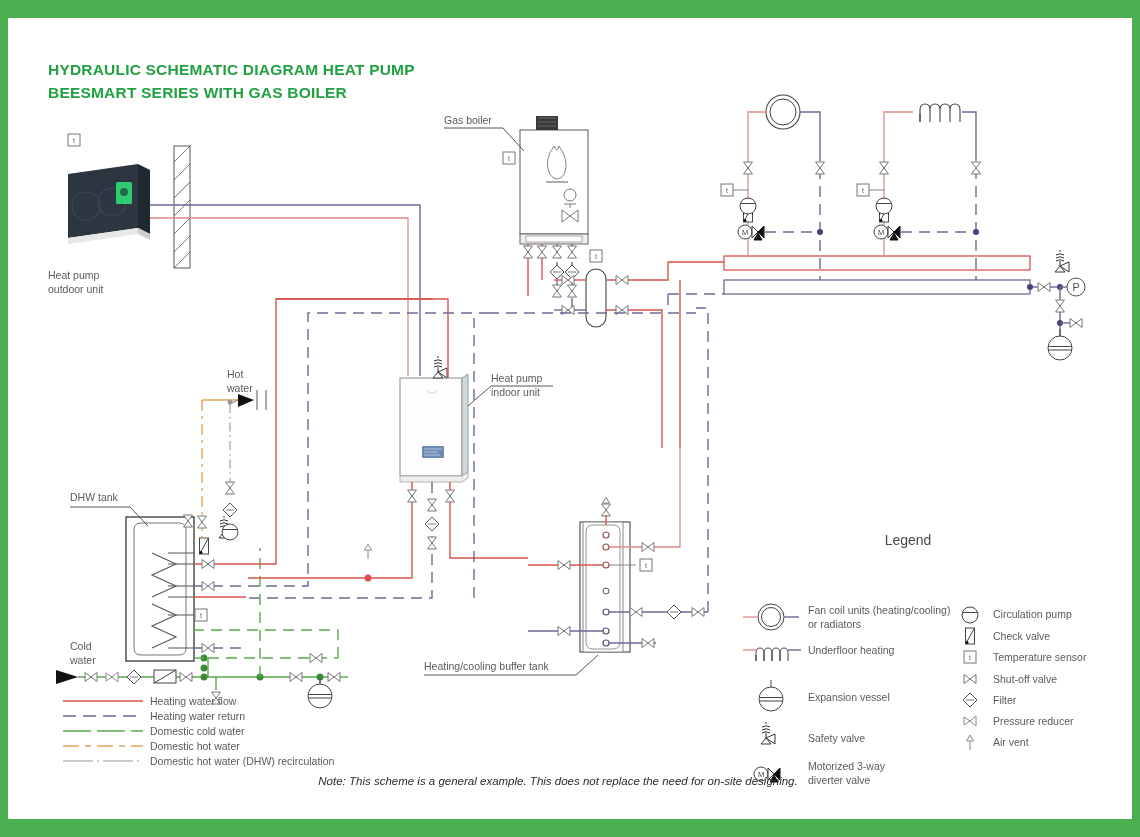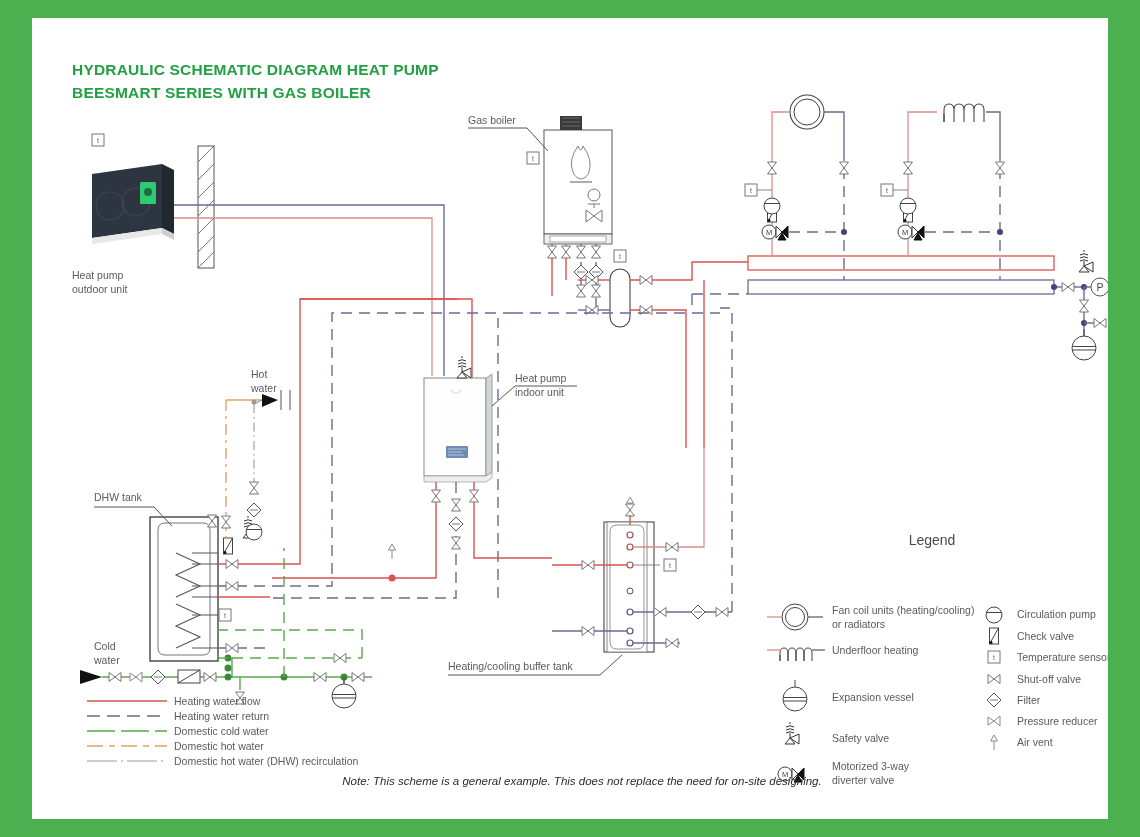--- a/index.html
+++ b/index.html
@@ -1,17 +1,17 @@
 <!DOCTYPE html>
 <html><head>
 <meta charset="utf-8">
 <style>
   html,body{margin:0;padding:0;background:#fff;}
   body{width:1140px;height:837px;font-family:"Liberation Sans",sans-serif;}
-  #frame{position:relative;width:1140px;height:837px;background:#4CAF50;box-sizing:border-box;padding:18px 32px;}
+  #frame{position:relative;width:1140px;height:837px;background:#4CAF50;box-sizing:border-box;padding:18px 8px;}
   #sheet{position:relative;width:100%;height:100%;background:#ffffff;overflow:hidden;}
   svg#diagram{position:absolute;left:0;top:0;}
   .ttl{fill:#21a142;font-weight:bold;font-size:15.5px;font-family:"Liberation Sans",sans-serif;letter-spacing:.2px;}
   .lbl{fill:#5b5b5b;font-size:10.5px;font-family:"Liberation Sans",sans-serif;}
   .lblk{fill:#4a4a4a;font-size:10.5px;font-family:"Liberation Sans",sans-serif;}
   .leg{fill:#5b5b5b;font-size:10.5px;font-family:"Liberation Sans",sans-serif;}
   .legttl{fill:#4a4a4a;font-size:14px;font-family:"Liberation Sans",sans-serif;}
   .note{fill:#2b2b2b;font-size:11.5px;font-style:italic;font-family:"Liberation Sans",sans-serif;}
   .red{stroke:#d9534f;stroke-width:1.4;fill:none;}
   .redl{stroke:#e08b88;stroke-width:1.3;fill:none;}

